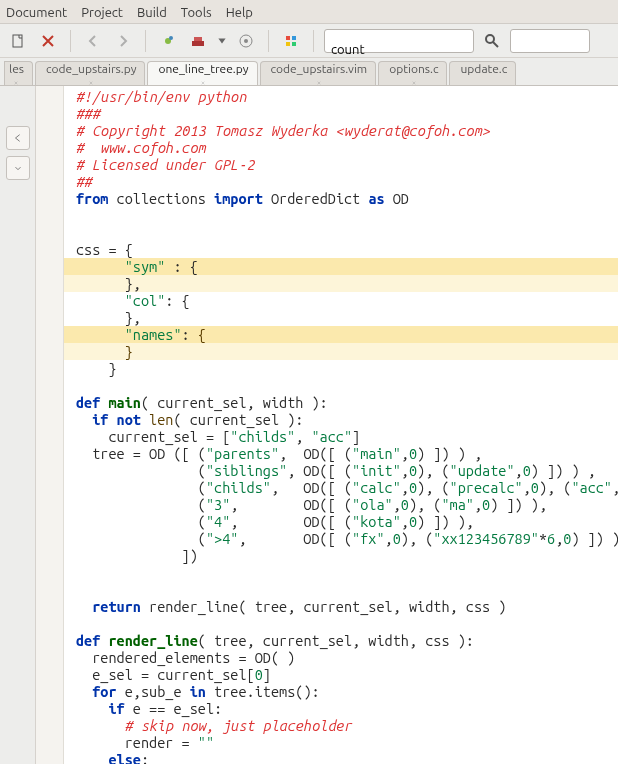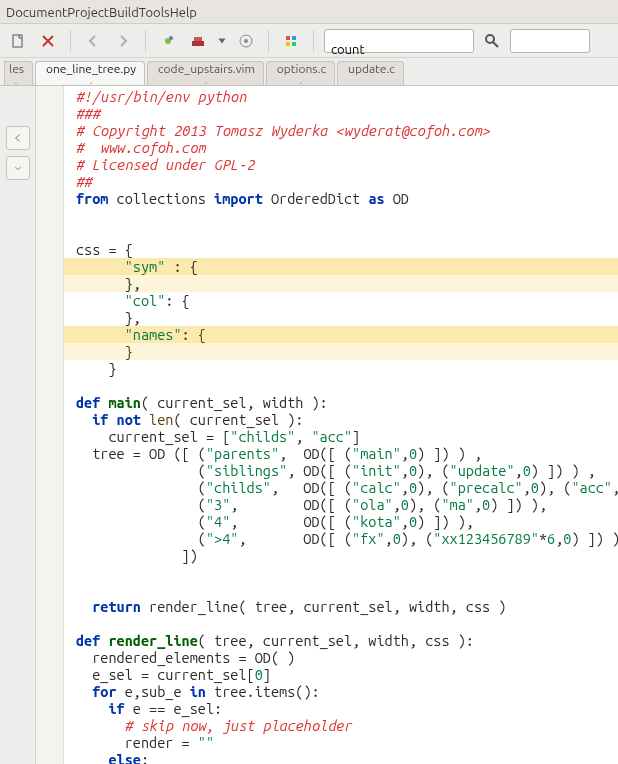--- a/index.html
+++ b/index.html
@@ -11,21 +11,21 @@
   height: 764px;
   overflow: hidden;
   color: #3c3c3c;
 }
 .menubar {
   height: 24px;
   background: #e8e4df;
   display: flex;
   align-items: center;
   padding: 0 6px;
-  gap: 0;
+  gap: 14px;
   border-bottom: 1px solid #d0ccc7;
 }
 .menubar span { cursor: default; }
 .toolbar {
   height: 34px;
   background: #ededeb;
   display: flex;
   align-items: center;
   padding: 0 6px;
   gap: 6px;
@@ -242,20 +242,26 @@
       </svg>
   </div>
   <div class="search-field" style="width:80px">
     <input type="text" value="" style="">
   </div>
 </div>
 
 <div class="tabbar">
   <div class="tab" style="border-radius:0 4px 0 0;padding-left:4px">
     <span>les</span>
+    <svg class="close-x" viewBox="0 0 12 12">
+        <path d="M2 2l8 8M10 2l-8 8" stroke="currentColor"></path>
+      </svg>
+  </div>
+  <div class="tab">
+    <span>code_upstairs.py</span>
     <svg class="close-x" viewBox="0 0 12 12">
         <path d="M2 2l8 8M10 2l-8 8" stroke="currentColor"></path>
       </svg>
   </div>
   <div class="tab active">
     <span>one_line_tree.py</span>
     <svg class="close-x" viewBox="0 0 12 12">
         <path d="M2 2l8 8M10 2l-8 8" stroke="currentColor"></path>
       </svg>
   </div>

